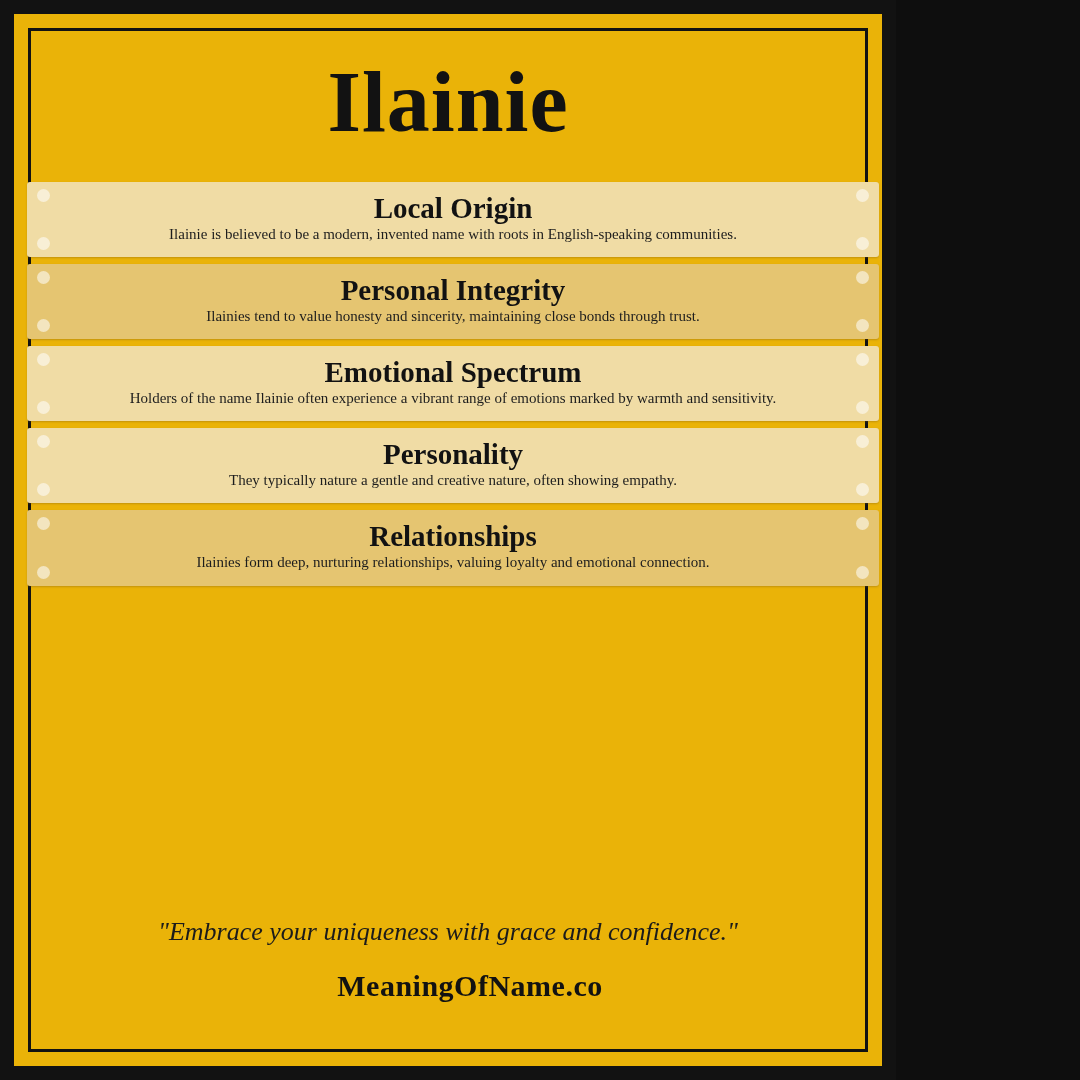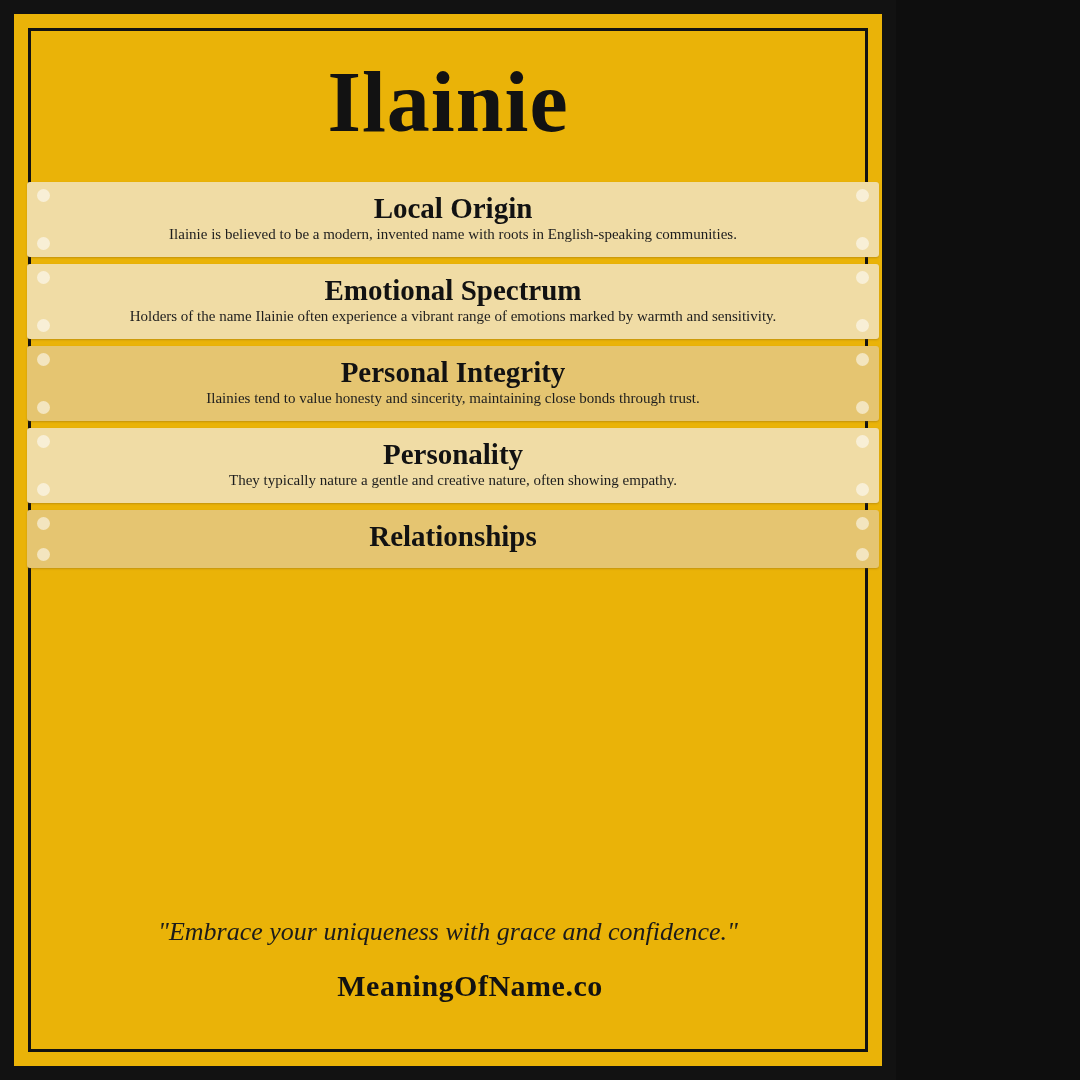--- a/index.html
+++ b/index.html
@@ -123,53 +123,54 @@
       <div class="card light">
         <span class="dot tl"></span>
         <span class="dot tr"></span>
         <span class="dot bl"></span>
         <span class="dot br"></span>
         <div class="card-title">Local Origin</div>
         <div class="card-text">Ilainie is believed to be a modern, invented name with roots in English-speaking communities.</div>
       </div>
 
 
+      <div class="card dark">
+        <span class="dot tl"></span>
+        <span class="dot tr"></span>
+        <span class="dot bl"></span>
+        <span class="dot br"></span>
+        <div class="card-title">Personal Integrity</div>
+        <div class="card-text">Ilainies tend to value honesty and sincerity, maintaining close bonds through trust.</div>
+      </div>
+
       <div class="card light">
         <span class="dot tl"></span>
         <span class="dot tr"></span>
         <span class="dot bl"></span>
         <span class="dot br"></span>
         <div class="card-title">Emotional Spectrum</div>
         <div class="card-text">Holders of the name Ilainie often experience a vibrant range of emotions marked by warmth and sensitivity.</div>
-      </div>
-
-      <div class="card dark">
-        <span class="dot tl"></span>
-        <span class="dot tr"></span>
-        <span class="dot bl"></span>
-        <span class="dot br"></span>
-        <div class="card-title">Personal Integrity</div>
-        <div class="card-text">Ilainies tend to value honesty and sincerity, maintaining close bonds through trust.</div>
       </div>
 
       <div class="card light">
         <span class="dot tl"></span>
         <span class="dot tr"></span>
         <span class="dot bl"></span>
         <span class="dot br"></span>
         <div class="card-title">Personality</div>
         <div class="card-text">They typically nature a gentle and creative nature, often showing empathy.</div>
       </div>
 
       <div class="card dark">
         <span class="dot tl"></span>
         <span class="dot tr"></span>
         <span class="dot bl"></span>
         <span class="dot br"></span>
         <div class="card-title">Relationships</div>
+        <div class="card-text">Ilainies form deep, nurturing relationships, valuing loyalty and emotional connection.</div>
       </div>
 
     </div>
 
     <div class="footer">
       <div class="quote">"Embrace your uniqueness with grace and confidence."</div>
       <div class="brand">MeaningOfName.co</div>
     </div>
 
   </div>

